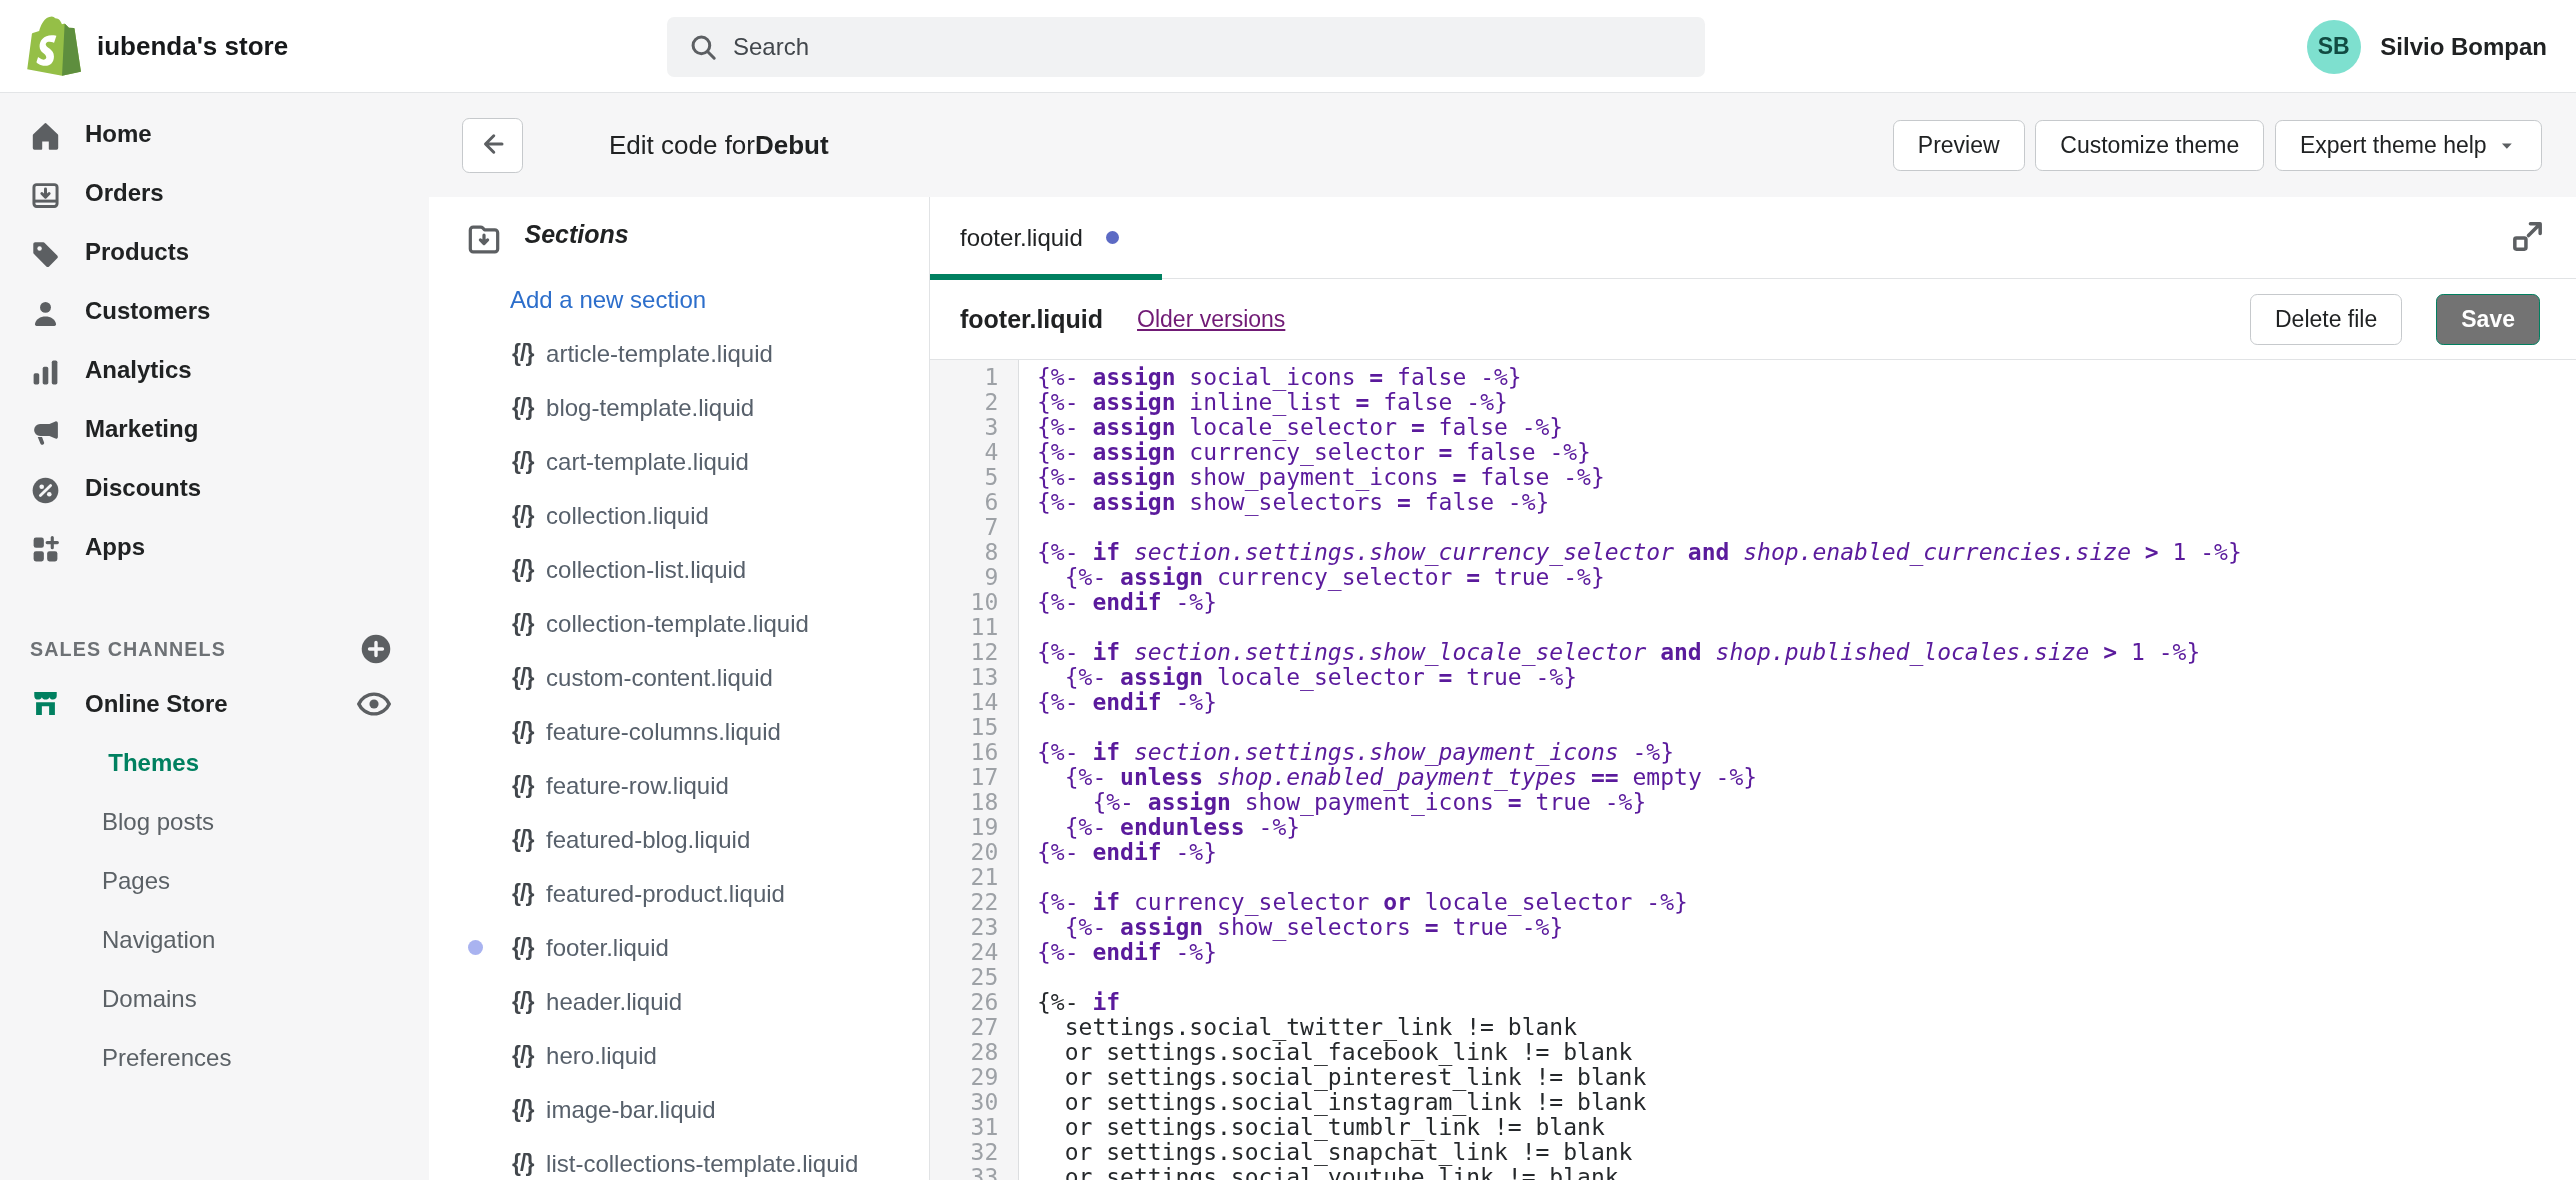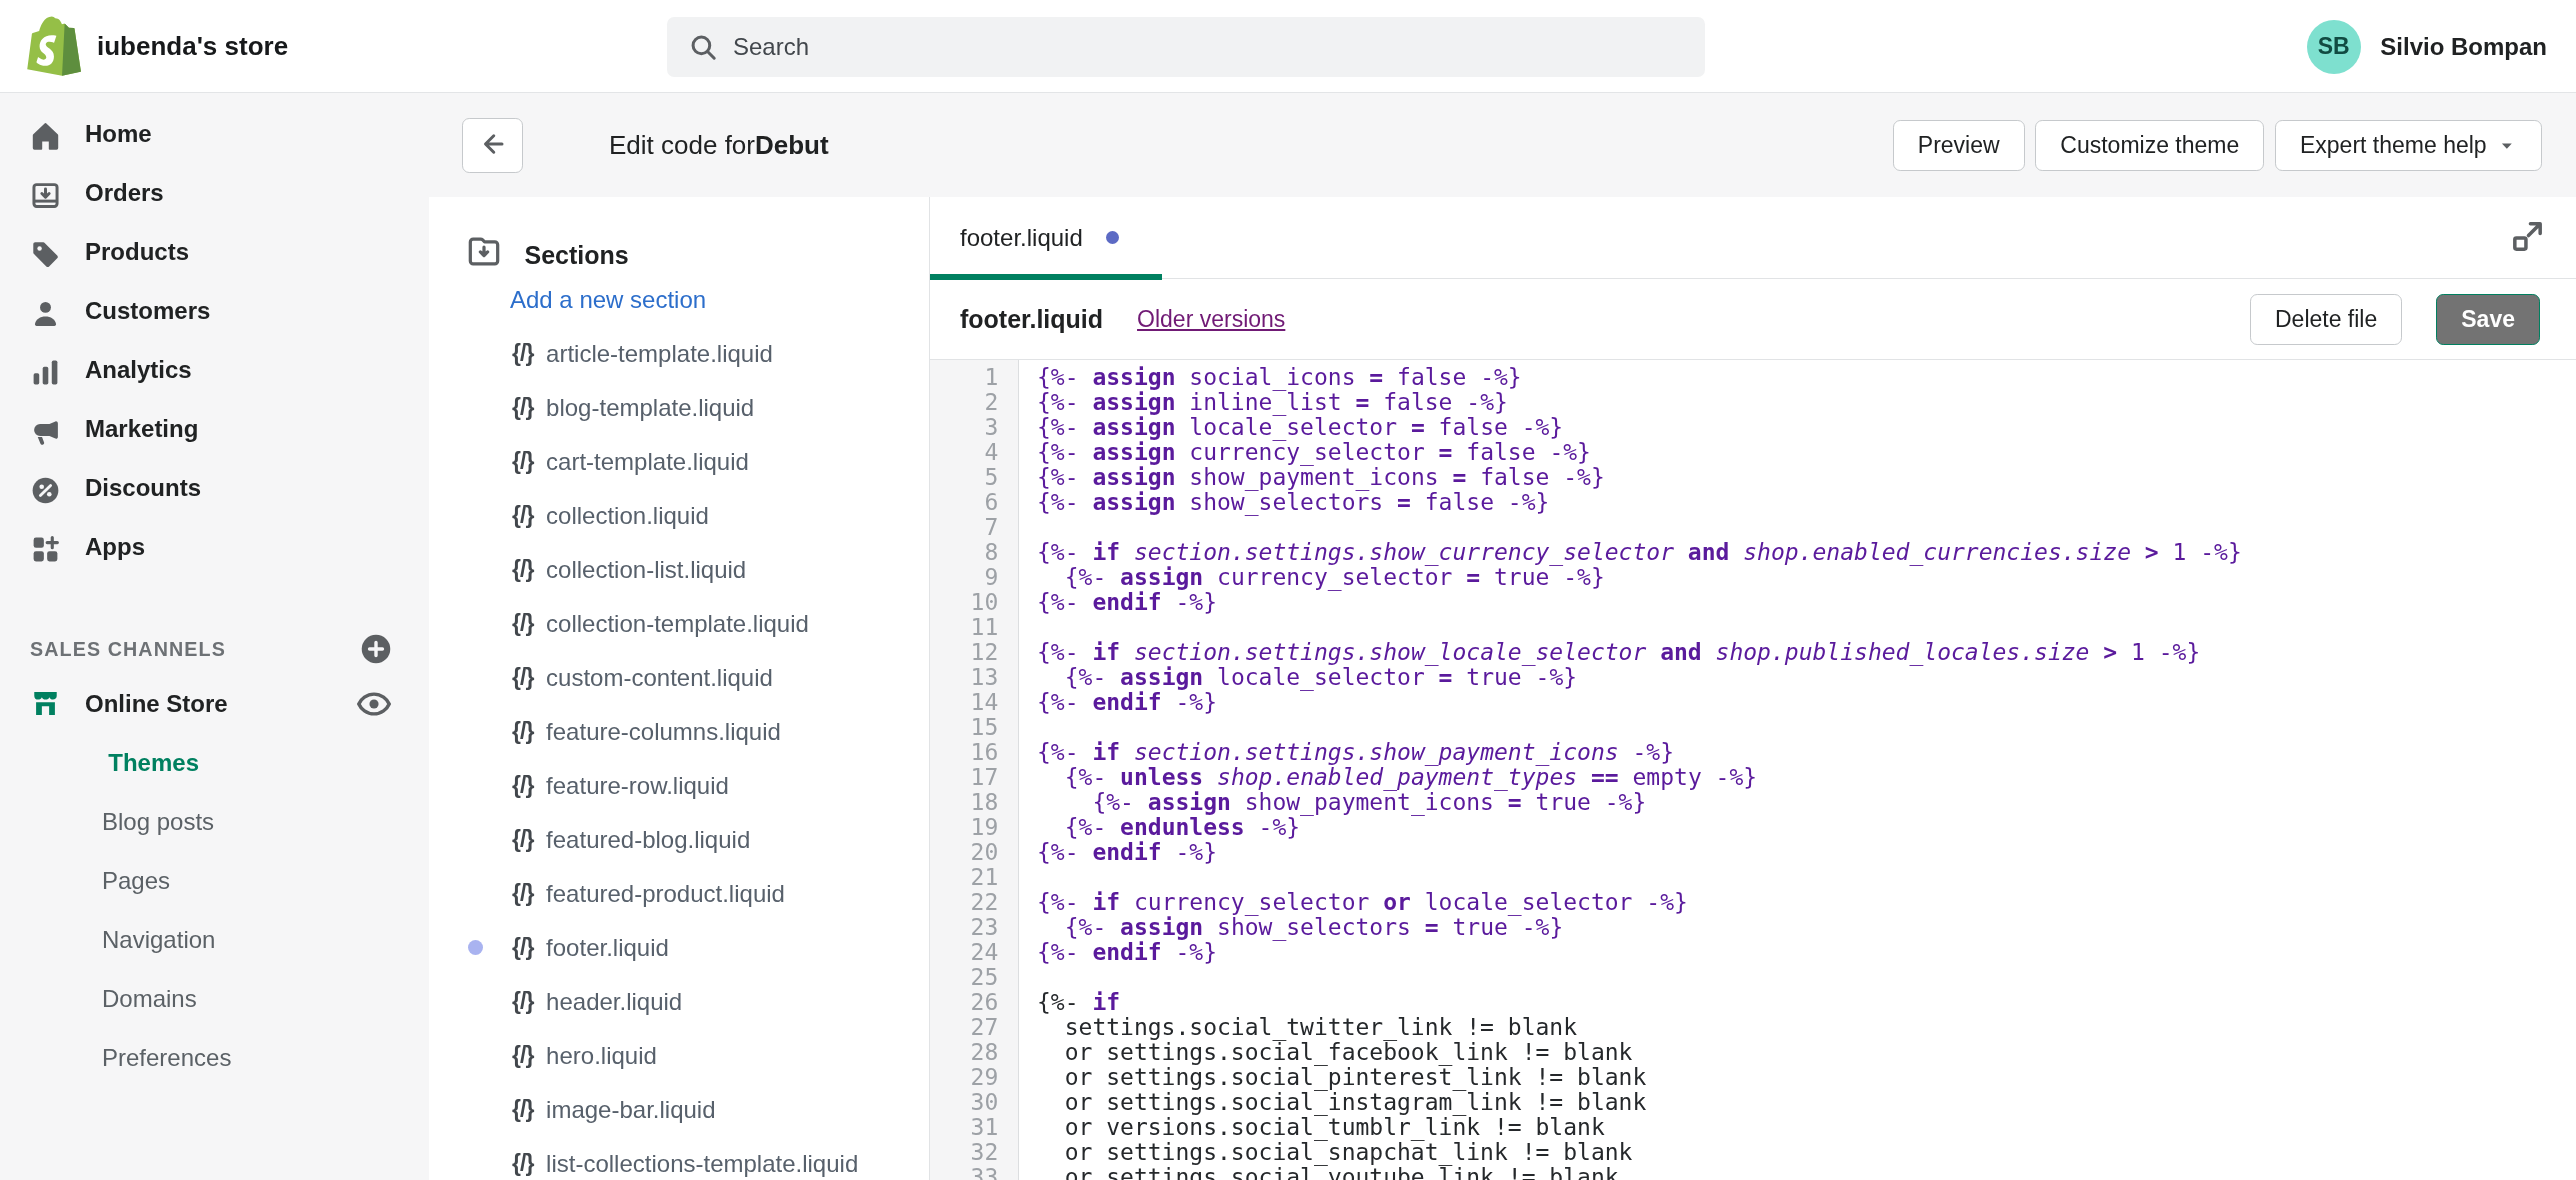--- a/index.html
+++ b/index.html
@@ -59,21 +59,21 @@
          font-size:23px; font-family:"Liberation Sans",sans-serif; color:#202223; font-weight:500;
          display:flex; align-items:center; gap:10.7px; cursor:pointer; }
   .btn svg { width:19.7px; height:19.7px; color:#5c5f62; }
   .btn.primary { background:#737373; border-color:#008060; color:#ffffff; font-weight:600; }
 
   
   .panel { position:absolute; left:429px; top:197px; right:0; bottom:0; background:#ffffff; display:flex; }
 
   
   .tree { width:501px; flex:0 0 auto; border-right:1.8px solid #e1e3e5; overflow:hidden; padding-top:23px; }
-  .tree-head { display:flex; align-items:flex-end; gap:21.5px; padding-left:36px; height:50px; }
+  .tree-head { display:flex; align-items:flex-start; gap:21.5px; padding-left:36px; height:50px;font-style:italic; }
   .tree-head svg { width:38px; height:38px; color:#5c5f62; }
   .tree-head .lbl { font-size:25px; font-weight:700; color:#202223; }
   .add-link { display:block; margin:16px 0 12.5px 81px; font-size:24px; color:#2c6ecb; text-decoration:none; cursor:pointer; }
   .file-row { position:relative; height:54px; display:flex; align-items:center; padding-left:83px; gap:12.5px; cursor:pointer; }
   .file-row .code-ic { font-family:"Liberation Sans",sans-serif; font-weight:700; font-size:23px; color:#42474c; letter-spacing:-0.9px; }
   .file-row .fname { font-size:24px; color:#57606b; white-space:nowrap; }
   .file-row .dot { position:absolute; left:39px; width:15px; height:15px; border-radius:50%; background:#a9b3f0; }
 
   
   .editor { flex:1; display:flex; flex-direction:column; overflow:hidden; }
@@ -424,21 +424,21 @@
             <div class="line"></div>
             <div class="line"><span class="tok-g">{%- </span><span class="tok-k">if</span><span class="tok-g"> currency_selector </span><span class="tok-k">or</span><span class="tok-g"> locale_selector -%}</span></div>
             <div class="line"><span class="tok-g">  {%- </span><span class="tok-k">assign</span><span class="tok-g"> show_selectors </span><span class="tok-k">=</span><span class="tok-g"> true -%}</span></div>
             <div class="line"><span class="tok-g">{%- </span><span class="tok-k">endif</span><span class="tok-g"> -%}</span></div>
             <div class="line"></div>
             <div class="line"><span class="tok-x">{%- </span><span class="tok-k">if</span></div>
             <div class="line"><span class="tok-x">  settings.social_twitter_link != blank</span></div>
             <div class="line"><span class="tok-x">  or settings.social_facebook_link != blank</span></div>
             <div class="line"><span class="tok-x">  or settings.social_pinterest_link != blank</span></div>
             <div class="line"><span class="tok-x">  or settings.social_instagram_link != blank</span></div>
-            <div class="line"><span class="tok-x">  or versions.social_tumblr_link != blank</span></div>
+            <div class="line"><span class="tok-x">  or settings.social_tumblr_link != blank</span></div>
             <div class="line"><span class="tok-x">  or settings.social_snapchat_link != blank</span></div>
             <div class="line"><span class="tok-x">  or settings.social_youtube_link != blank</span></div>
           </div>
       </div>
     </div>
 
   </main>
 </div>
 
 

